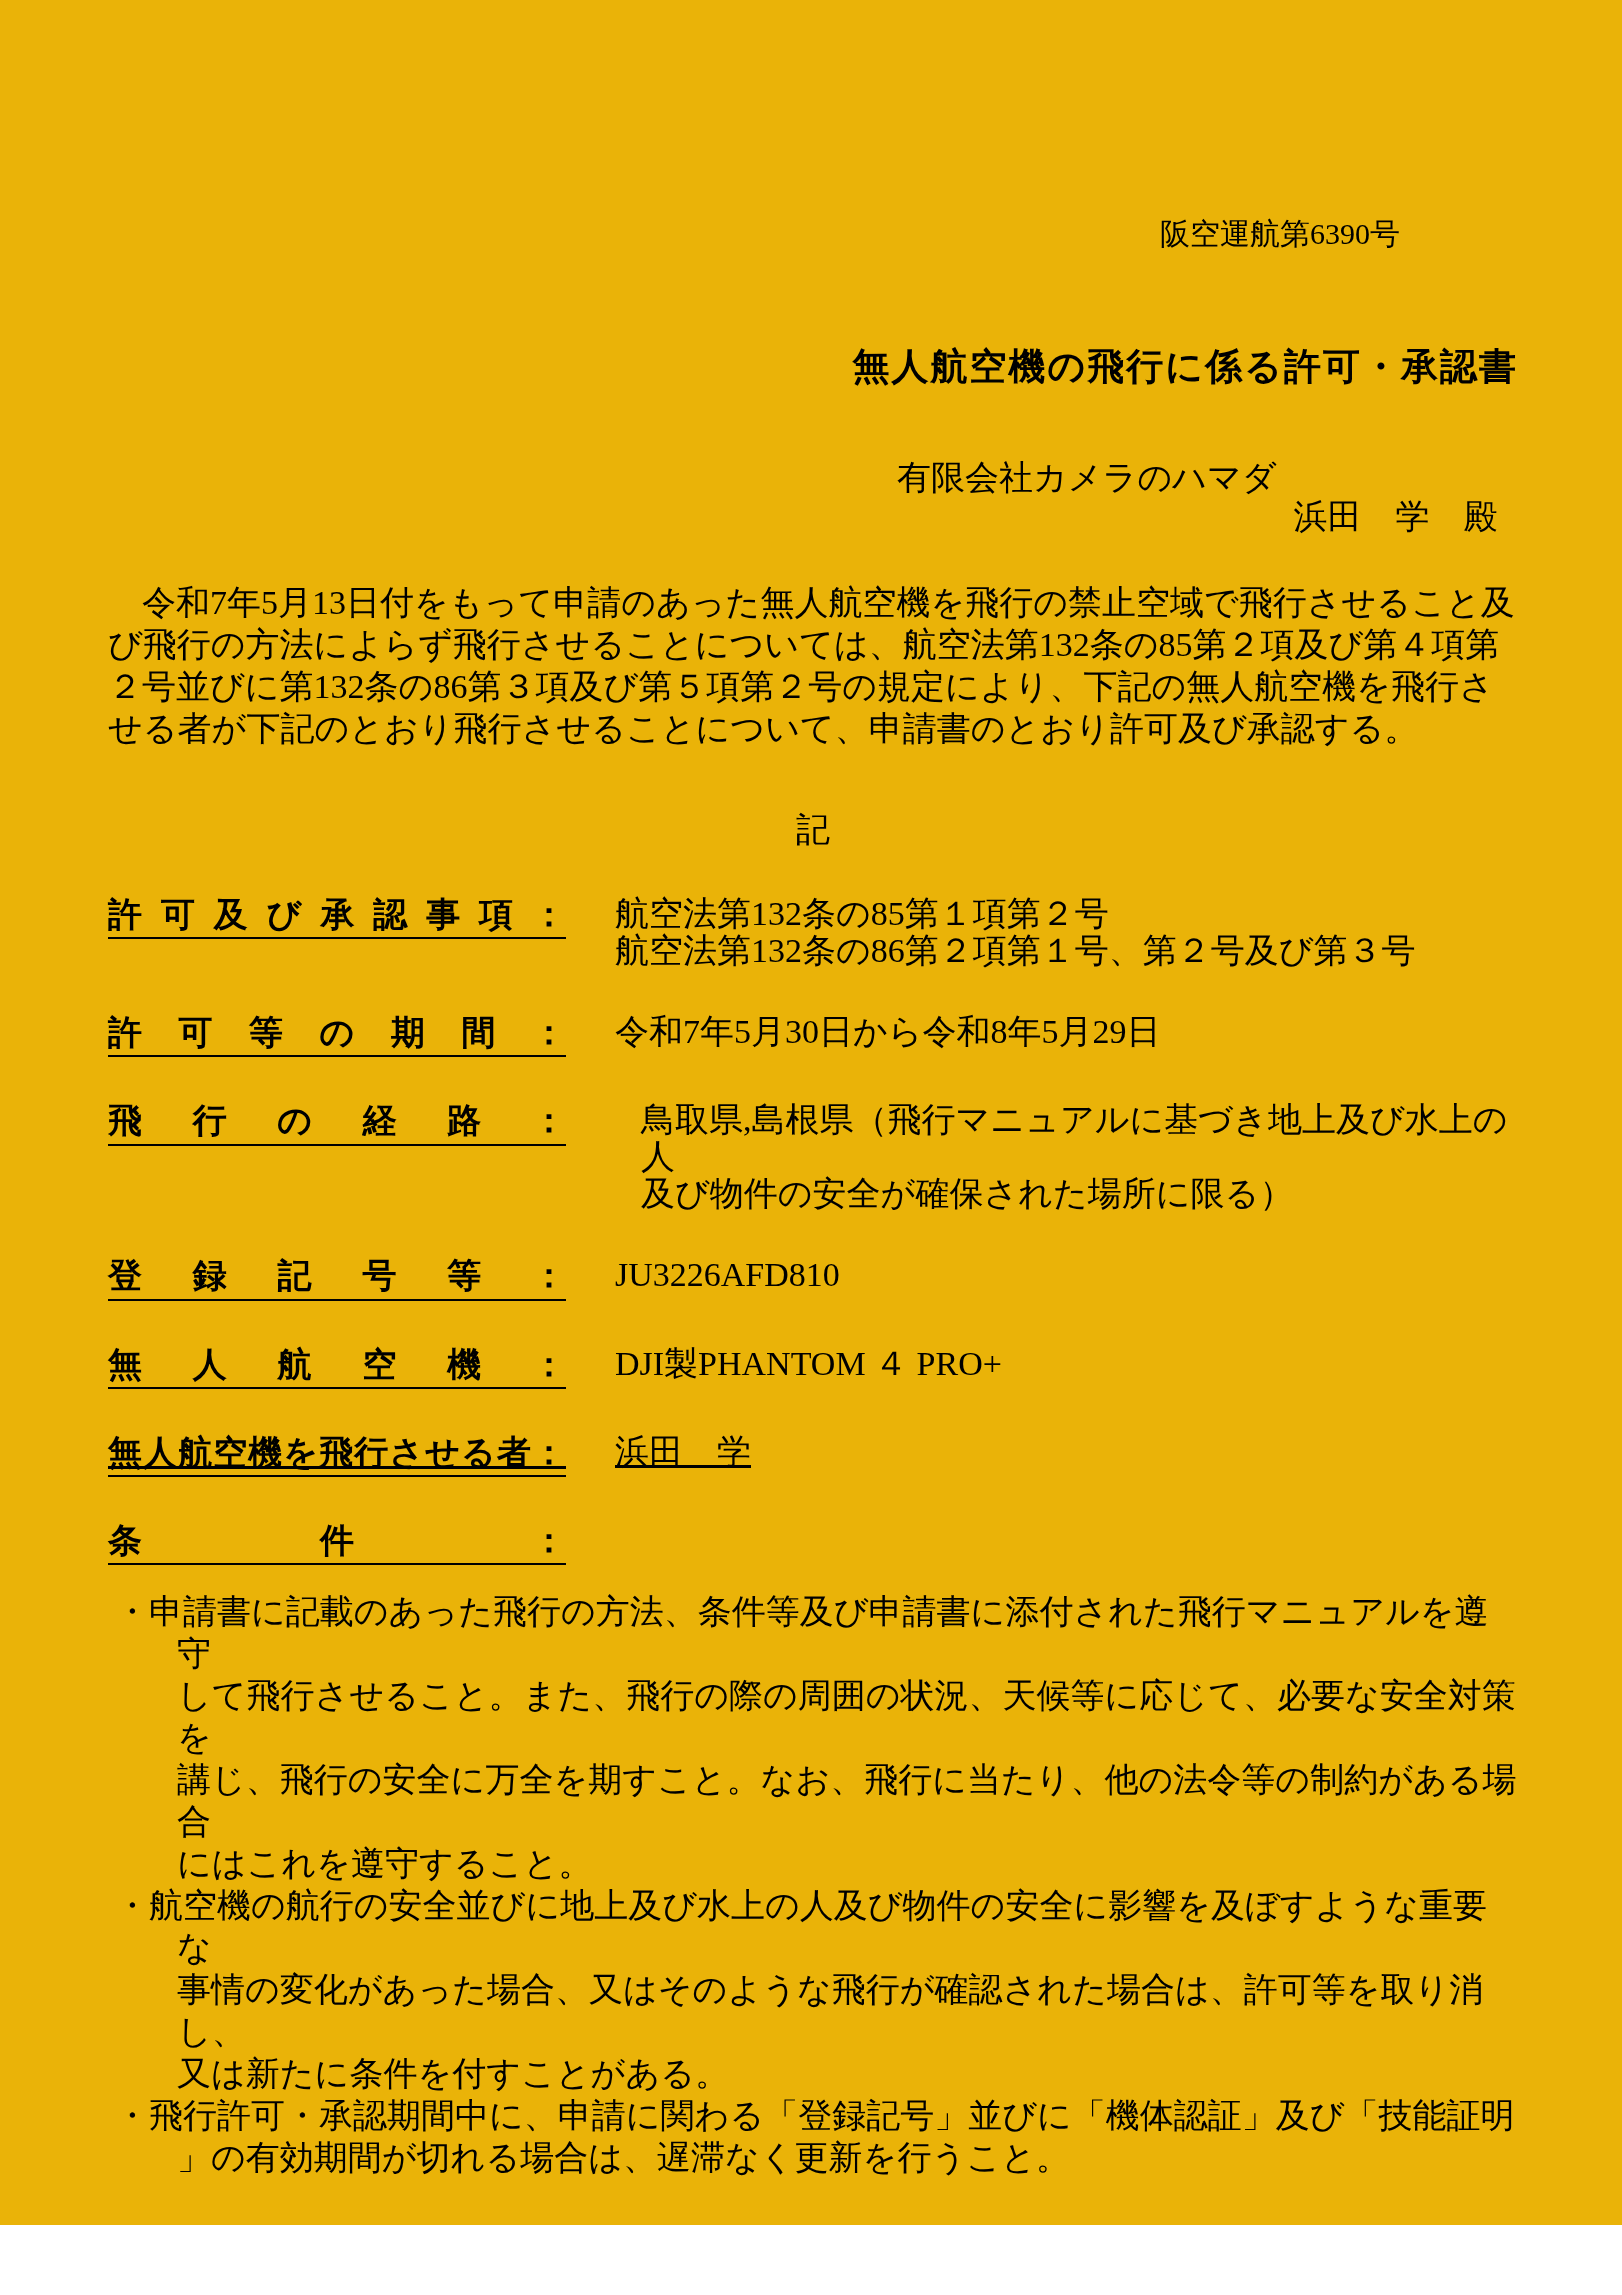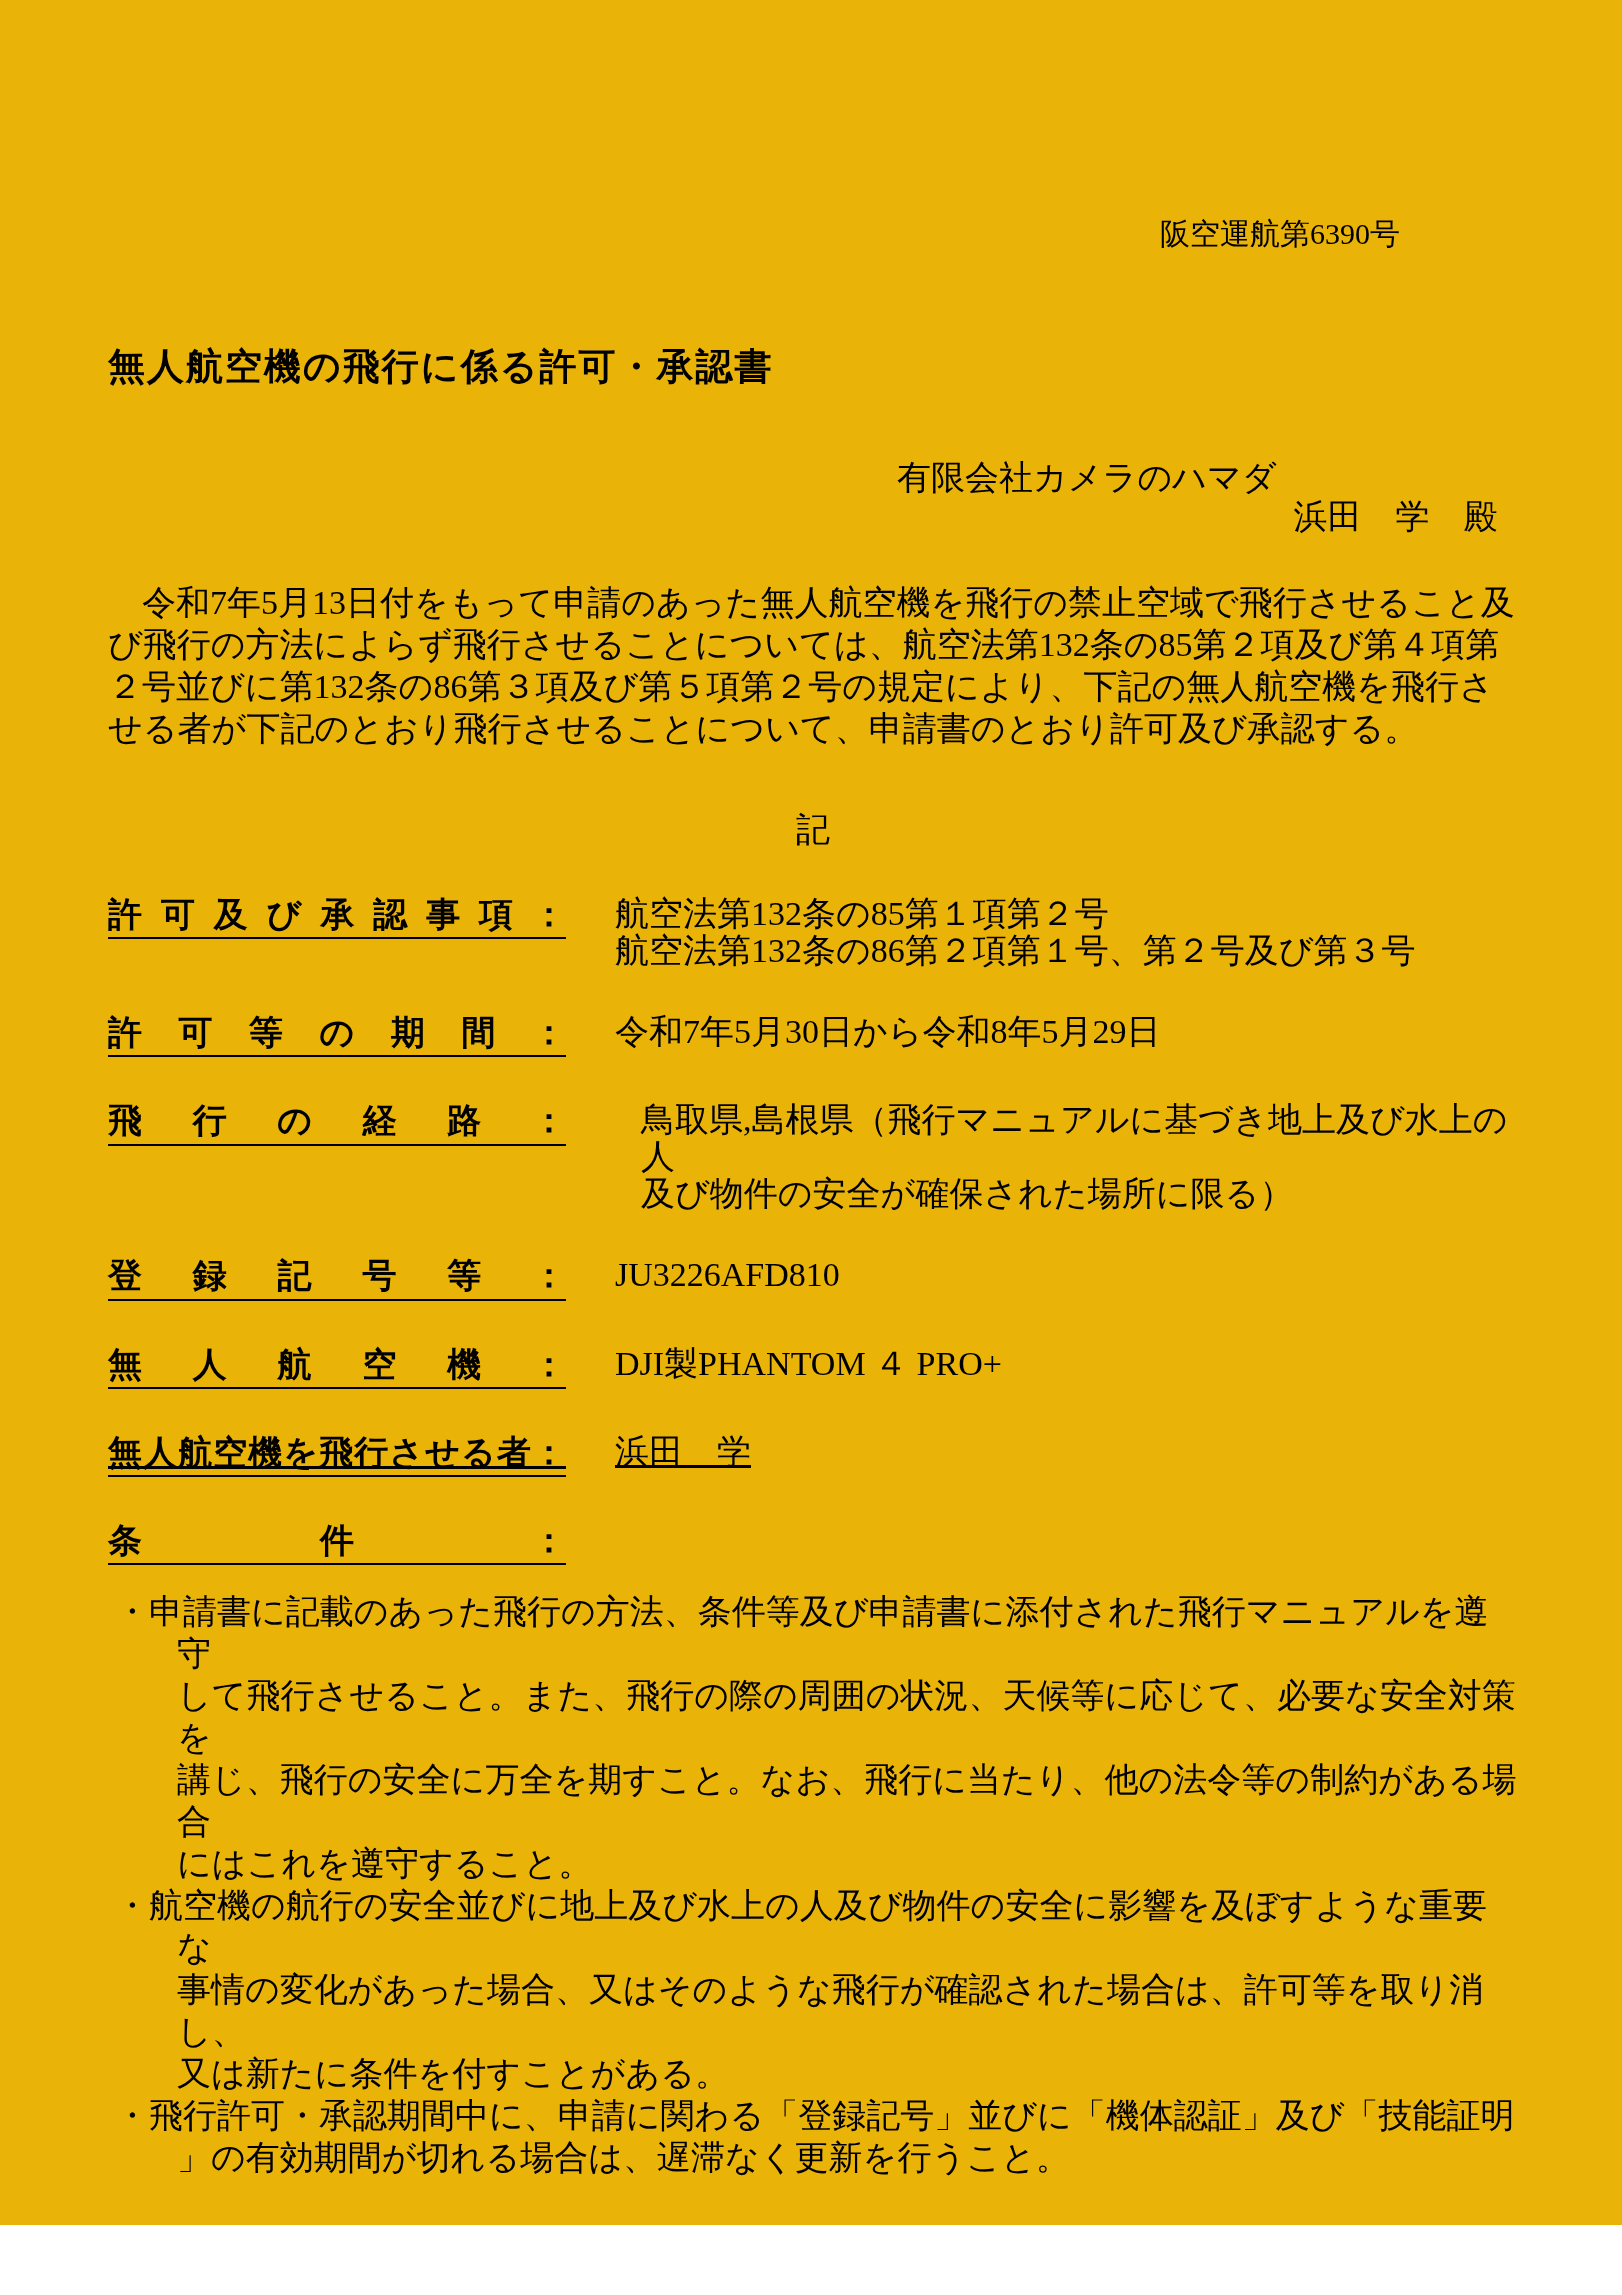--- a/index.html
+++ b/index.html
@@ -26,21 +26,21 @@
     font-size: 30px;
     line-height: 1.1;
     text-align: right;
     padding-right: 118px;
   }
   .doc-title {
     margin-top: 95px;
     font-size: 37px;
     font-weight: bold;
     letter-spacing: 2px;
-    text-align: left;
+    text-align: right;
     line-height: 44px;
   }
   .addressee {
     margin-top: 69px;
     line-height: 39px;
   }
   .addr-company { margin-left: 789px; }
   .addr-person  { margin-left: 1165px; text-align: center; }
 
   .body-paragraph {

